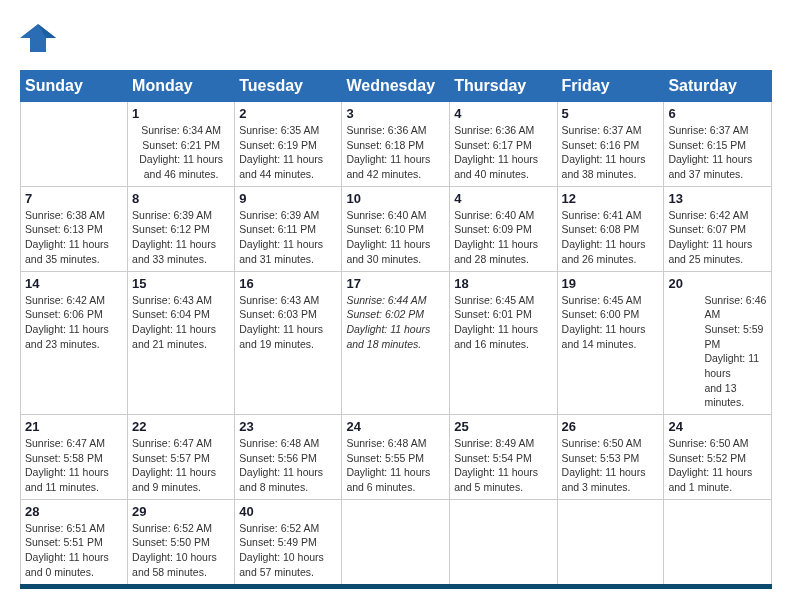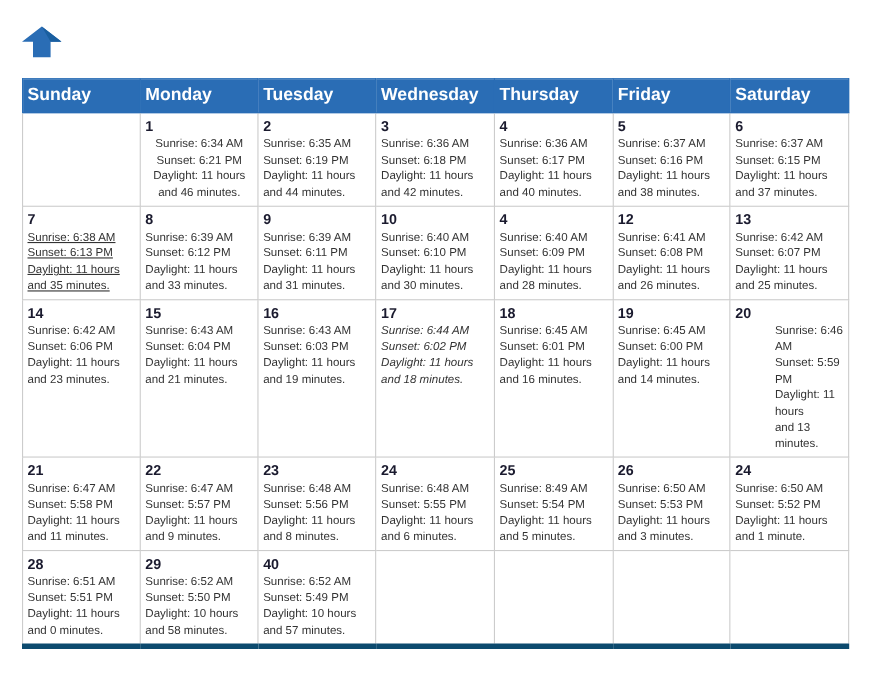--- a/index.html
+++ b/index.html
@@ -165,21 +165,21 @@
           <div class="day-number">6</div>
           <div class="day-info" style="white-space: pre-line;">Sunrise: 6:37 AM
 Sunset: 6:15 PM
 Daylight: 11 hours
 and 37 minutes.</div>
         </td>
       </tr>
       <tr>
         <td>
           <div class="day-number">7</div>
-          <div class="day-info" style="white-space: pre-line; text-decoration: underline;">Sunrise: 6:38 AM
+          <div class="day-info" style="white-space: pre-line;">Sunrise: 6:38 AM
 Sunset: 6:13 PM
 Daylight: 11 hours
 and 35 minutes.</div>
         </td>
         <td>
           <div class="day-number">8</div>
           <div class="day-info" style="white-space: pre-line;">Sunrise: 6:39 AM
 Sunset: 6:12 PM
 Daylight: 11 hours
 and 33 minutes.</div>

